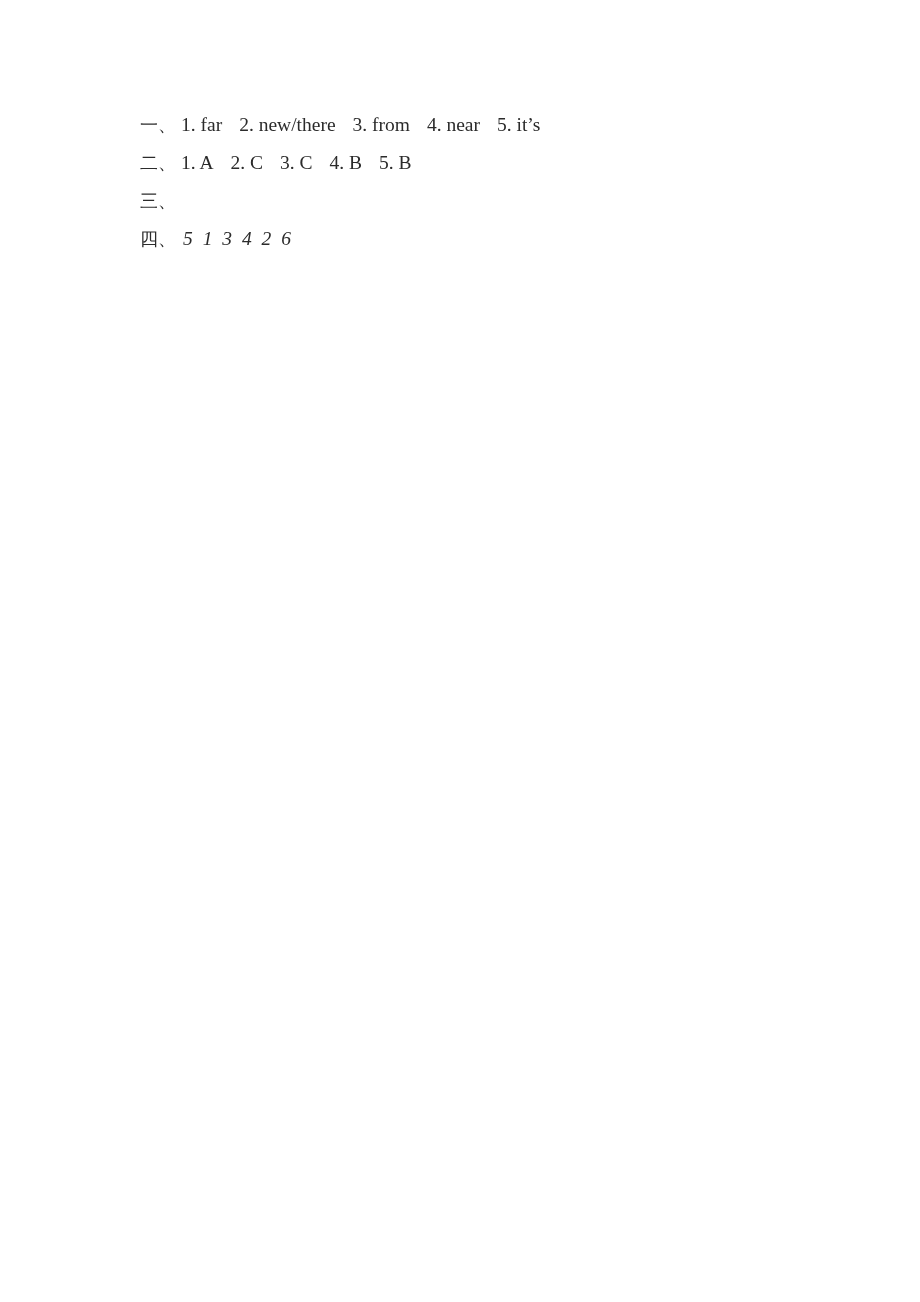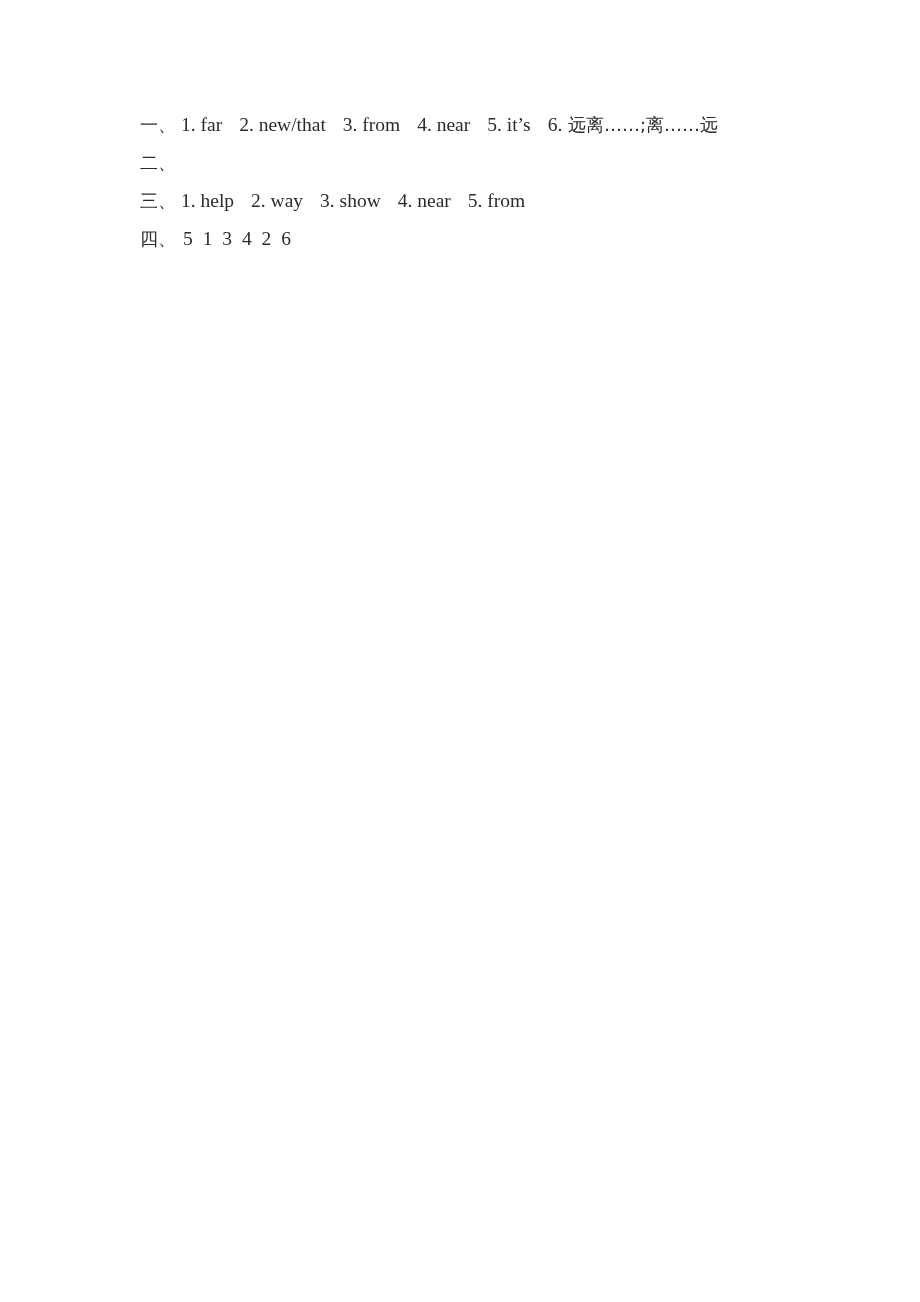--- a/index.html
+++ b/index.html
@@ -70,59 +70,59 @@
     font-size: 18px;
   }
 
   .answer-item .item-num {
     font-family: "Liberation Serif", "DejaVu Serif", serif;
     font-size: 19.5px;
   }
 
   .sequence-line .answer-items {
     margin-left: 6px;
+    font-style: italic;
   }
 
   .sequence-line .answer-item {
     margin-right: 0;
     letter-spacing: 2.5px;
   }
 </style>
 </head>
 <body>
 
 <div class="page">
 
   <div class="answer-block">
 
     <div class="answer-line">
       <span class="section-marker">一、</span>
       <span class="answer-items">
         <span class="answer-item"><span class="item-num">1.</span> <span>far</span></span>
-        <span class="answer-item"><span class="item-num">2.</span> <span>new/that</span></span>
+        <span class="answer-item"><span class="item-num">2.</span> <span>new/there</span></span>
         <span class="answer-item"><span class="item-num">3.</span> <span>from</span></span>
         <span class="answer-item"><span class="item-num">4.</span> <span>near</span></span>
         <span class="answer-item"><span class="item-num">5.</span> <span>it’s</span></span>
-        <span class="answer-item cjk-item"><span class="item-num">6.</span> <span>远离……;离……远</span></span>
       </span>
     </div>
 
     <div class="answer-line">
       <span class="section-marker">二、</span>
+      <span class="answer-items">
+        <span class="answer-item"><span class="item-num">1.</span> <span>A</span></span>
+        <span class="answer-item"><span class="item-num">2.</span> <span>C</span></span>
+        <span class="answer-item"><span class="item-num">3.</span> <span>C</span></span>
+        <span class="answer-item"><span class="item-num">4.</span> <span>B</span></span>
+        <span class="answer-item"><span class="item-num">5.</span> <span>B</span></span>
+      </span>
     </div>
 
     <div class="answer-line">
       <span class="section-marker">三、</span>
-      <span class="answer-items">
-        <span class="answer-item"><span class="item-num">1.</span> <span>help</span></span>
-        <span class="answer-item"><span class="item-num">2.</span> <span>way</span></span>
-        <span class="answer-item"><span class="item-num">3.</span> <span>show</span></span>
-        <span class="answer-item"><span class="item-num">4.</span> <span>near</span></span>
-        <span class="answer-item"><span class="item-num">5.</span> <span>from</span></span>
-      </span>
     </div>
 
     <div class="answer-line sequence-line">
       <span class="section-marker">四、</span>
       <span class="answer-items">
         <span class="answer-item">5 1 3 4 2 6</span>
       </span>
     </div>
 
   </div>

